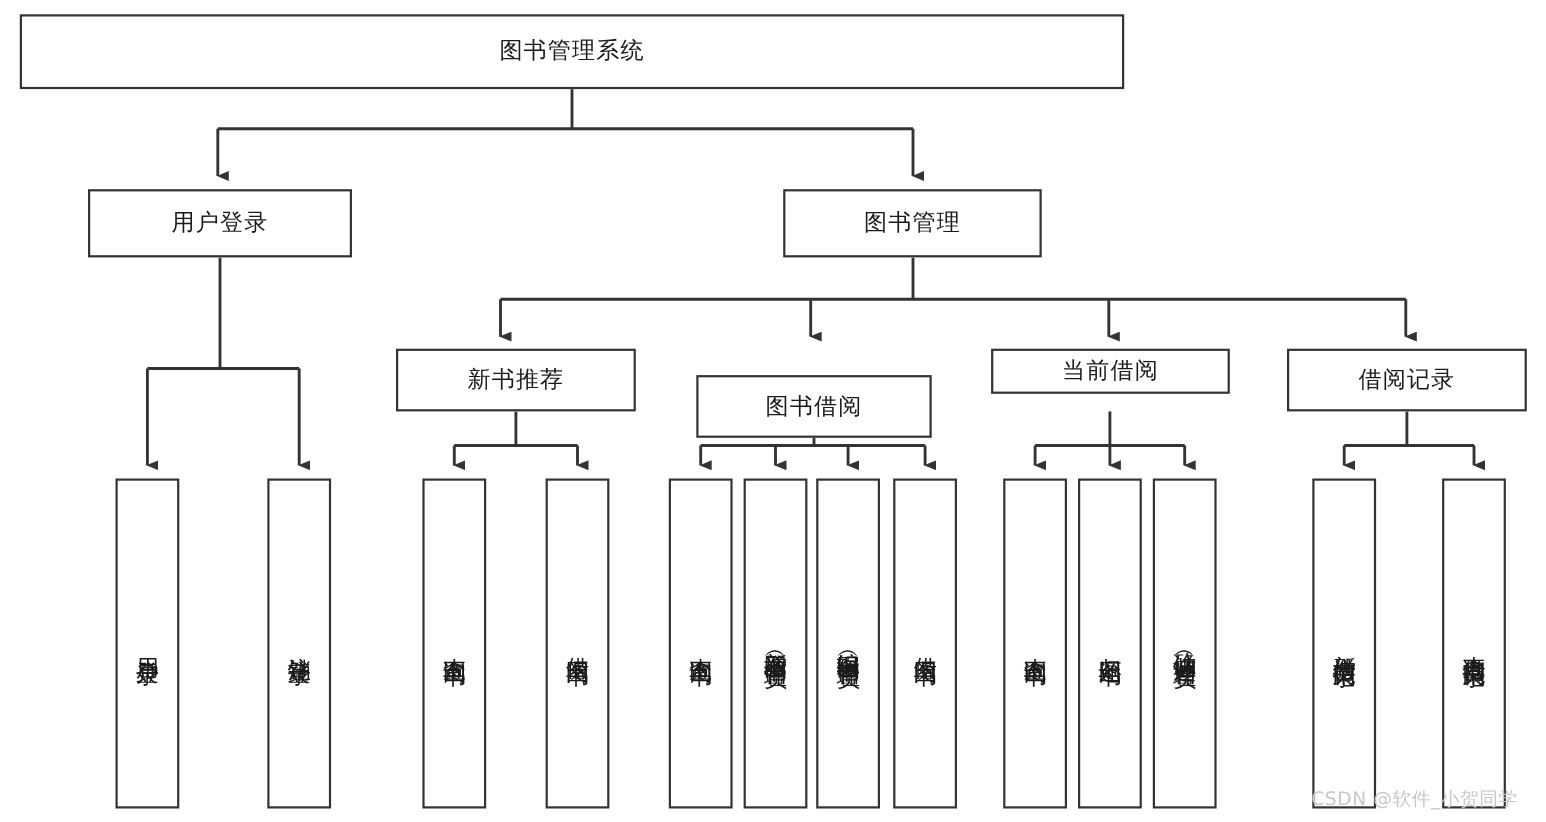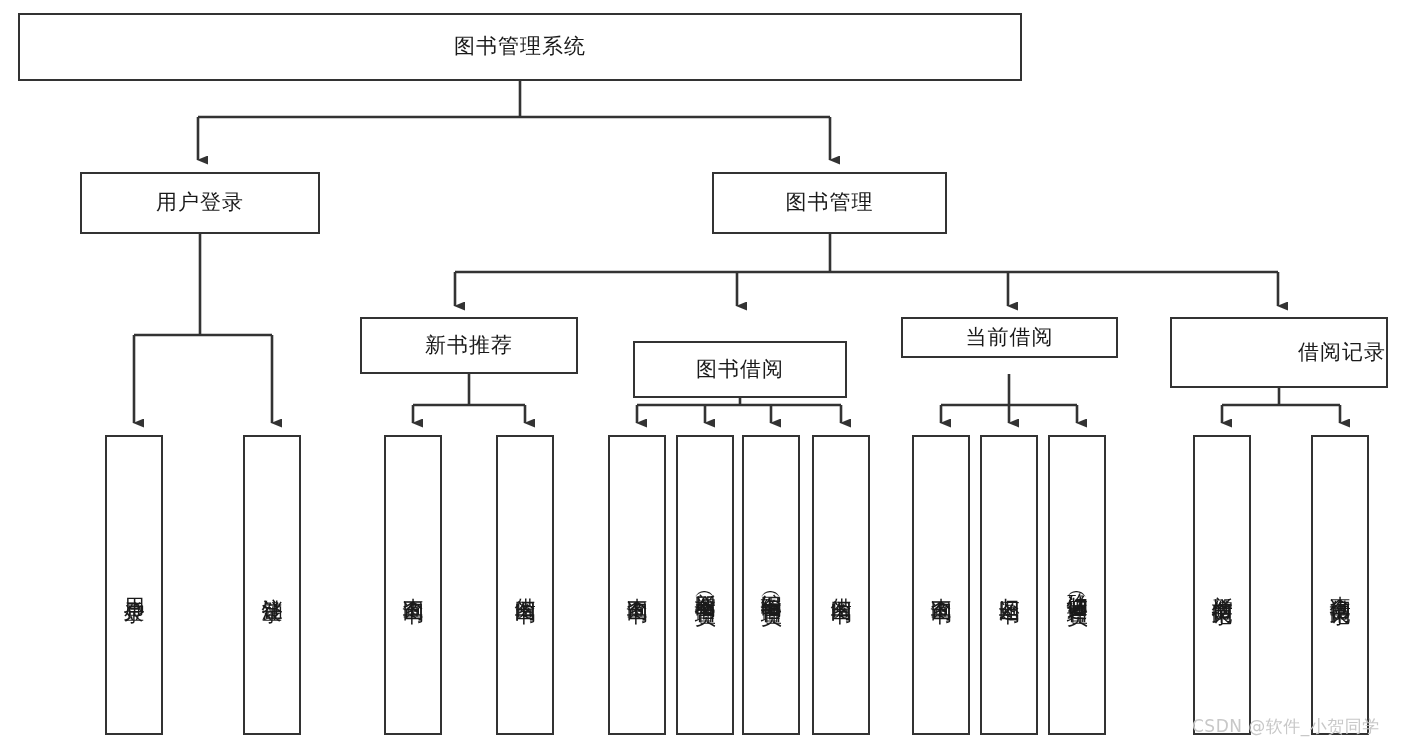--- a/index.html
+++ b/index.html
@@ -139,21 +139,21 @@
   </div>
 
   <div class="node horiz" style="left:633px; top:317px; width:214px; height:57px;margin-top:24px;">
     <span>图书借阅</span>
   </div>
 
   <div class="node horiz" style="left:901px; top:317px; width:217px; height:41px;">
     <span>当前借阅</span>
   </div>
 
-  <div class="node horiz" style="left:1170px; top:317px; width:218px; height:71px;justify-content:flex-end;">
+  <div class="node horiz" style="left:1170px; top:317px; width:218px; height:57px;">
     <span>借阅记录</span>
   </div>
 
   <div class="node vert" style="left:105px; top:435px; width:58px; height:300px;">
     <span class="vlabel">用户登录</span>
   </div>
 
   <div class="node vert" style="left:243px; top:435px; width:58px; height:300px;">
     <span class="vlabel">注销登录</span>
   </div>

